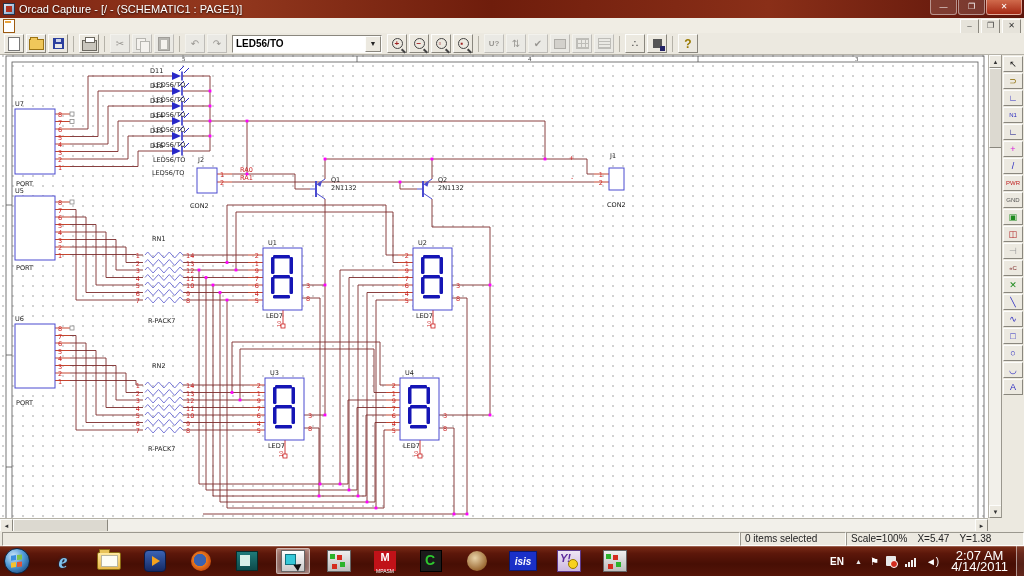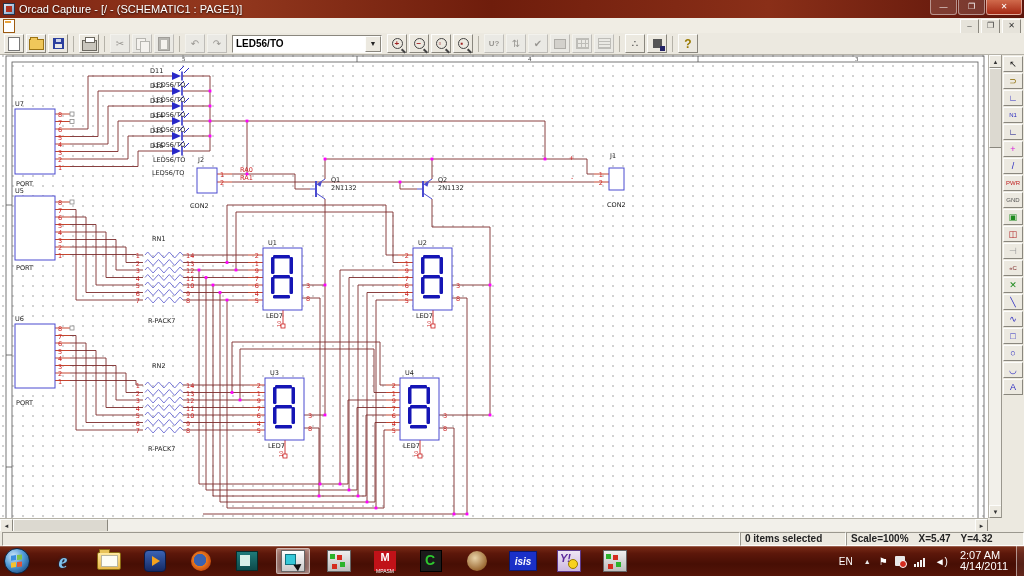--- a/index.html
+++ b/index.html
@@ -83,22 +83,22 @@
     border-color:#fdfdfb #8a877e #8a877e #fdfdfb;font-size:9px;display:flex;align-items:center;justify-content:center;box-sizing:border-box;}
 
   
   #hscroll{position:absolute;left:0;top:518px;width:988px;height:13px;background:#f2f0ea;border-top:1px solid #b5b2a8;box-sizing:border-box;}
   .harrow{position:absolute;top:0;width:13px;height:13px;background:#ece9e0;border:1px solid;border-color:#fdfdfb #8a877e #8a877e #fdfdfb;font-size:6px;text-align:center;line-height:12px;color:#333;box-sizing:border-box;}
   #hthumb{position:absolute;left:13px;top:0;width:95px;height:13px;background:#dcd9d0;border:1px solid;border-color:#fdfdfb #8a877e #8a877e #fdfdfb;box-sizing:border-box;}
   #corner{position:absolute;left:988px;top:518px;width:36px;height:13px;background:#ece9e0;}
   #statusbar{position:absolute;left:0;top:531px;width:1024px;height:15px;background:#ece9e0;font-size:10px;color:#222;}
   .spanel{position:absolute;top:1px;height:12px;border:1px solid;border-color:#9b988f #fdfdfb #fdfdfb #9b988f;padding:0 4px;line-height:12px;box-sizing:content-box;}
   #sp-left{left:2px;width:728px;}
-  #sp-sel{left:740px;width:96px;font-weight:bold;}
-  #sp-scale{left:846px;width:168px;display:flex;gap:10px;font-weight:bold;}
+  #sp-sel{left:740px;width:96px;}
+  #sp-scale{left:846px;width:168px;display:flex;gap:10px;}
 
   
   #taskbar{position:absolute;left:0;top:546px;width:1024px;height:30px;
     background:linear-gradient(#7b2d17,#5c170a 25%,#470e04 60%,#551408);
     box-shadow:inset 0 1px 0 rgba(255,255,255,.25);display:flex;align-items:center;}
   #orb{width:26px;height:26px;border-radius:50%;margin:0 10px 0 4px;position:relative;
     background:radial-gradient(circle at 35% 30%,#cfe7f8,#4f9ad8 45%,#123c6d 95%);border:1px solid #0a2340;box-sizing:border-box;}
   .orbflag{position:absolute;left:6px;top:6px;width:12px;height:12px;display:grid;grid-template-columns:5px 5px;grid-gap:1px;transform:skewY(-6deg);}
   .orbflag i{display:block;height:5px;}
   .task-icon{width:34px;height:26px;margin:0 6px;display:flex;align-items:center;justify-content:center;position:relative;border-radius:2px;}
@@ -123,29 +123,29 @@
   .a-mpasm{width:22px;height:20px;background:#c01218;position:relative;}
   .a-mpasm:after{content:"M";position:absolute;left:0;top:0px;width:100%;text-align:center;color:#fff;font-size:11px;font-weight:bold;}
   .a-cc{width:20px;height:20px;background:#1b1b1b;position:relative;border:1px solid #000;}
   .a-cc:after{content:"C";position:absolute;left:4px;top:1px;color:#2ec82e;font-size:14px;font-weight:bold;}
   .a-globe{width:20px;height:20px;border-radius:50%;background:radial-gradient(circle at 40% 35%,#e8d2a8,#9c6a34 70%,#5e3a14);}
   .a-isis{width:26px;height:18px;background:#1a30c8;border:1px solid #0a1870;color:#fff;font-size:10px;font-style:italic;font-weight:bold;display:flex;align-items:center;justify-content:center;}
   .a-yahoo{width:22px;height:20px;background:linear-gradient(#efe6f5,#cdb8e0);border:1px solid #5e3a8c;position:relative;}
   .a-yahoo:before{content:"Y!";position:absolute;left:2px;top:1px;color:#5e2a9c;font-weight:bold;font-size:11px;font-style:italic;}
   .a-yahoo:after{content:"";position:absolute;right:2px;bottom:2px;width:8px;height:8px;border-radius:50%;background:#f8d21e;border:1px solid #9a7a00;}
   #tray{margin-left:auto;display:flex;align-items:center;color:#fff;height:100%;}
-  #tray .t-en{font-size:10px;padding:0 6px;}
+  #tray .t-en{font-size:10px;padding:0 6px;font-weight:bold;}
   #tray .t-arrow{font-size:7px;padding:0 5px;color:#e8e8e8;}
   #tray .t-flag{font-size:10px;padding:0 3px;}
   .t-action{width:10px;height:10px;background:#e8e8e8;border-radius:1px;position:relative;margin:0 4px;}
   .t-action:after{content:"";position:absolute;right:-2px;bottom:-2px;width:6px;height:6px;border-radius:50%;background:#d42b1e;border:1px solid #fff;}
   .t-net{display:flex;align-items:flex-end;height:11px;margin:0 5px;}
   .t-net i{display:block;width:2px;background:#f2f2f2;margin-right:1px;}
   .t-spk{font-size:10px;margin:0 4px;}
-  #clock{font-size:11px;line-height:11px;padding:0 8px;}
+  #clock{text-align:center;font-size:13px;line-height:11px;padding:0 8px;}
   #showdesk{width:7px;height:30px;border-left:1px solid rgba(255,255,255,.5);background:rgba(255,255,255,.08);}
 </style>
 </head>
 <body>
 
 <div id="screen">
 
   <div id="titlebar">
     <div class="appicon"></div>
     <span id="title-text">Orcad Capture - [/ - (SCHEMATIC1 : PAGE1)]</span>
@@ -719,21 +719,21 @@
     <div class="harrow" style="right:0">►</div>
   </div>
   <div id="corner"></div>
 
   <div id="statusbar">
     <div class="spanel" id="sp-left"></div>
     <div class="spanel" id="sp-sel">0 items selected</div>
     <div class="spanel" id="sp-scale">
       <span>Scale=100%</span>
       <span>X=5.47</span>
-      <span>Y=4.32</span>
+      <span>Y=1.38</span>
     </div>
   </div>
 
   <div id="taskbar">
     <div id="orb">
       <div class="orbflag">
         <i style="background:#3a8ede"></i>
           <i style="background:#7ec24a"></i>
         <i style="background:#f6c12f"></i>
           <i style="background:#e0553a"></i>

